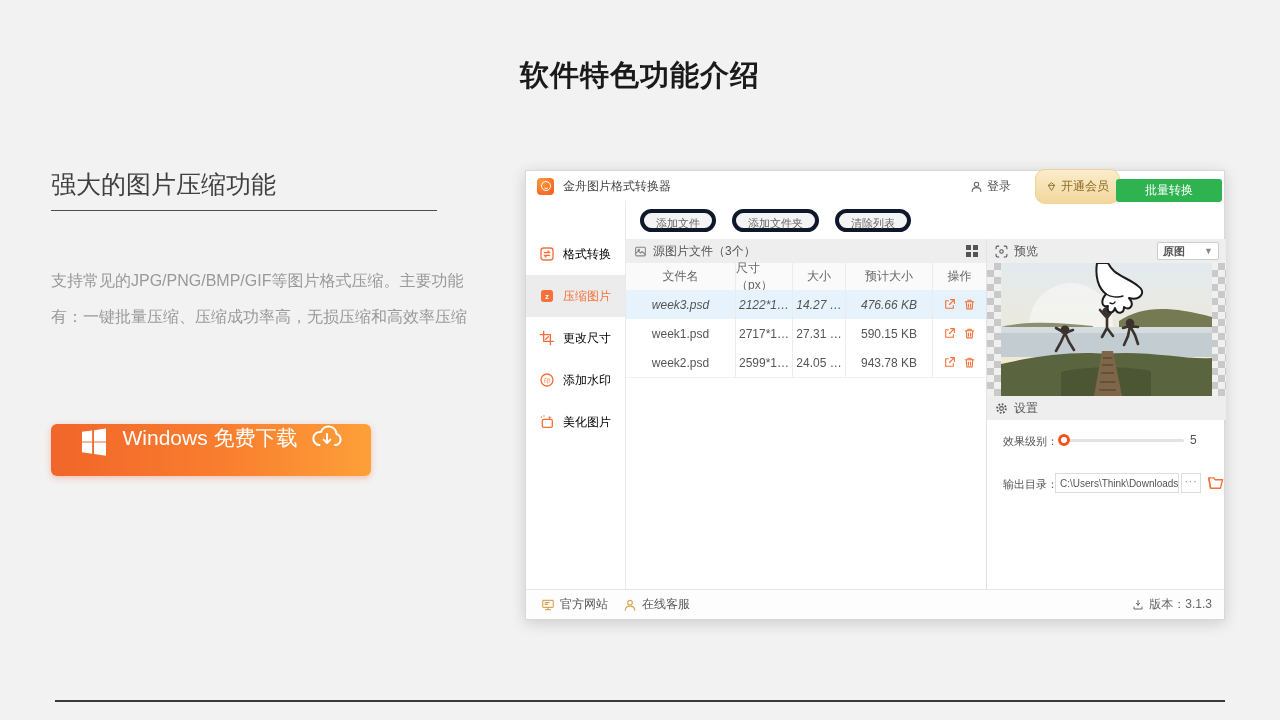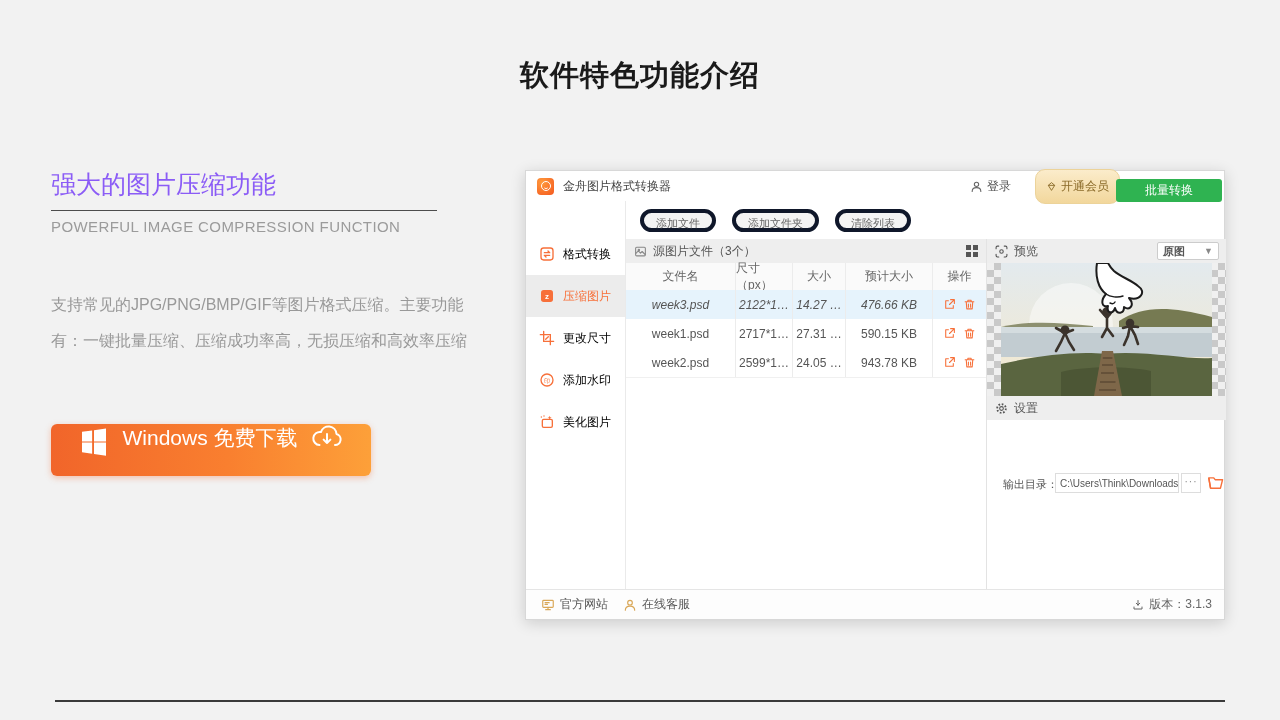--- a/index.html
+++ b/index.html
@@ -5,21 +5,21 @@
   html,body{margin:0;padding:0;}
   body{font-family:"Liberation Sans","DejaVu Sans",sans-serif;}
   .stage{position:relative;width:1280px;height:720px;background:#f2f2f2;overflow:hidden;}
 
   
   .page-title{position:absolute;left:0;top:56px;width:100%;text-align:center;
     font-size:29px;font-weight:600;color:#1a1a1a;letter-spacing:1px;}
 
   
   .feature{position:absolute;left:51px;top:168px;width:440px;}
-  .feature h2{margin:0;font-size:25px;font-weight:500;color:#8b5cf6;
+  .feature h2{margin:0;font-size:25px;font-weight:500;color:#404040;
     padding-bottom:9px;border-bottom:1px solid #4d4d4d;width:386px;}
   .feature .sub{margin-top:7px;font-size:15px;color:#9b9b9b;letter-spacing:.4px;}
   .feature .desc{margin-top:52px;font-size:16px;color:#999;line-height:36px;width:440px;}
 
   .dl-btn{position:absolute;left:51px;top:424px;width:320px;height:52px;border-radius:6px;
     background:linear-gradient(90deg,#f1652a 0%,#f97f2f 55%,#fda039 100%);
     display:flex;align-items:flex-start;justify-content:center;gap:12px;cursor:pointer;
     box-shadow:0 2px 6px rgba(241,101,42,.35);}
   .dl-btn .win-logo{width:32px;height:32px;display:block;}
   .dl-btn .lbl{color:#fff;font-size:21px;}
@@ -117,21 +117,20 @@
 </style>
 </head>
 <body>
 
 <div class="stage">
 
   <div class="page-title">软件特色功能介绍</div>
 
   <div class="feature">
     <h2>强大的图片压缩功能</h2>
-    <div class="sub">POWERFUL IMAGE COMPRESSION FUNCTION</div>
     <div class="desc">
       <div>支持常见的JPG/PNG/BMP/GIF等图片格式压缩。主要功能</div>
       <div>有：一键批量压缩、压缩成功率高，无损压缩和高效率压缩</div>
     </div>
   </div>
 
   <div class="dl-btn">
     <svg class="win-logo" viewBox="0 0 24 24" fill="#fff">
       <path d="M3 5.9l7.6-1.1v8.4H3zM12 4.6L21 3.3v9.9h-9zM3 13.9h7.6v8.4L3 21.2zM12 13.9h9v9.9l-9-1.3z"></path>
     </svg>
@@ -339,20 +338,27 @@
     </div>
 
     <div class="panel-head set-head">
       <svg viewBox="0 0 24 24" fill="none" stroke="#555">
           <circle cx="12" cy="12" r="8" stroke-width="3.4" stroke-dasharray="3.1 3.1"></circle>
           <circle cx="12" cy="12" r="3.4" stroke-width="2"></circle>
         </svg>
       <span>设置</span>
     </div>
 
+    <div class="slider-row">
+      <span class="lab">效果级别：</span>
+      <div class="slider-track">
+        <div class="slider-handle"></div>
+      </div>
+      <span class="slider-val">5</span>
+    </div>
 
     <div class="out-row">
       <span class="lab">输出目录：</span>
       <div class="out-input">C:\Users\Think\Downloads</div>
       <div class="browse-btn">···</div>
       <svg class="folder-ico" viewBox="0 0 24 24" fill="none" stroke="#f7703a" stroke-width="2" stroke-linejoin="round">
           <path d="M2.5 5.5h7l2 2.5H22l-3 12H5z"></path>
           <path d="M2.5 5.5L5 20"></path>
         </svg>
     </div>

